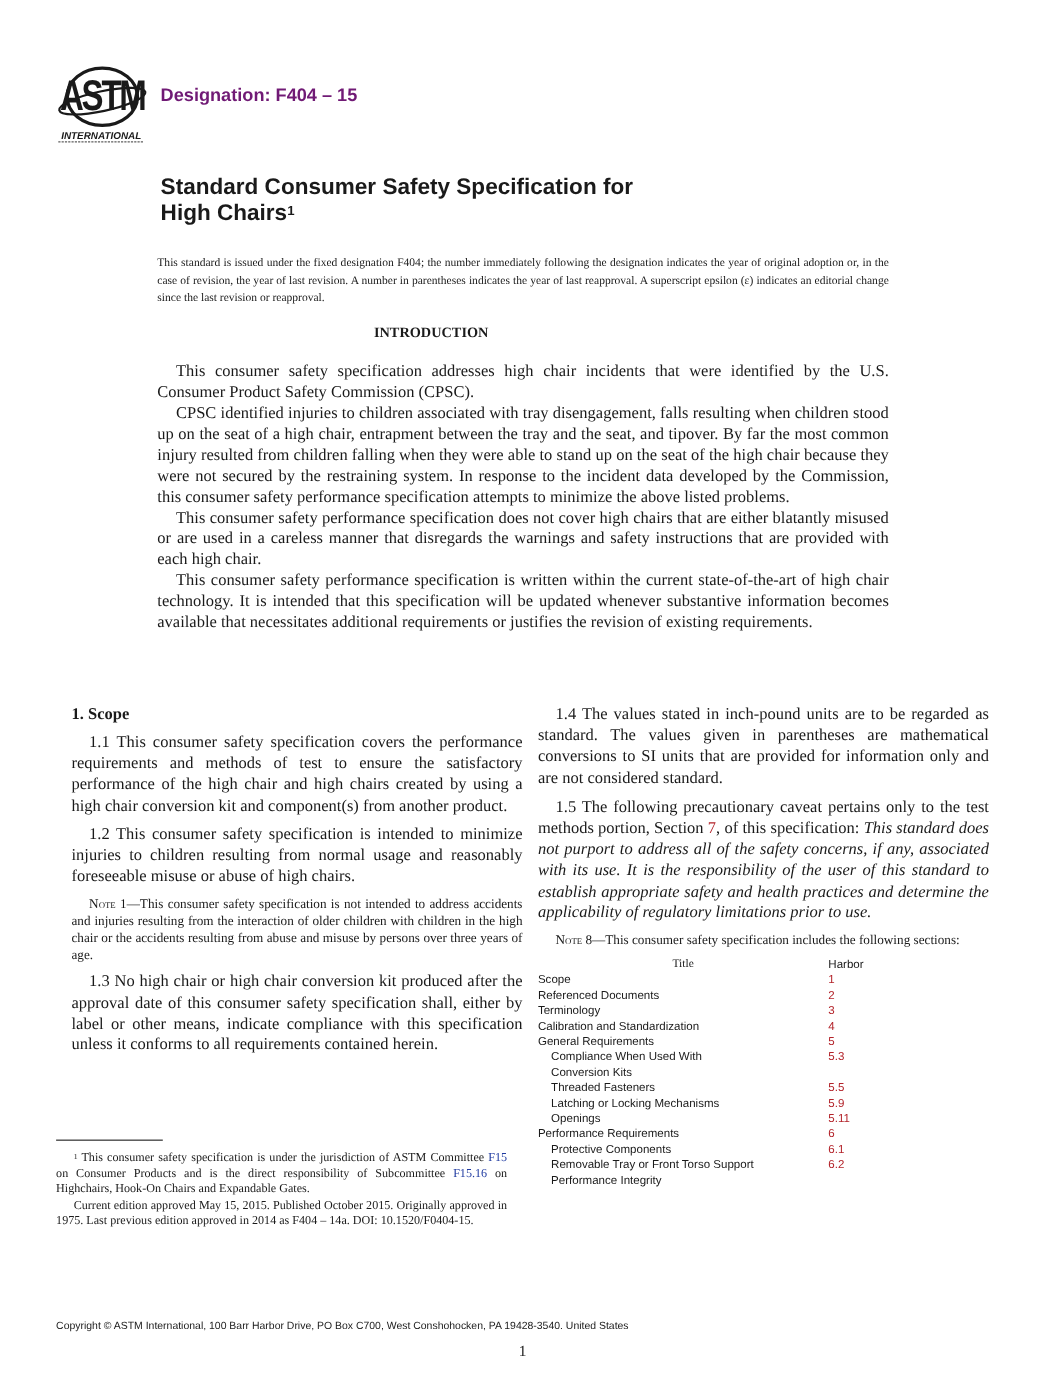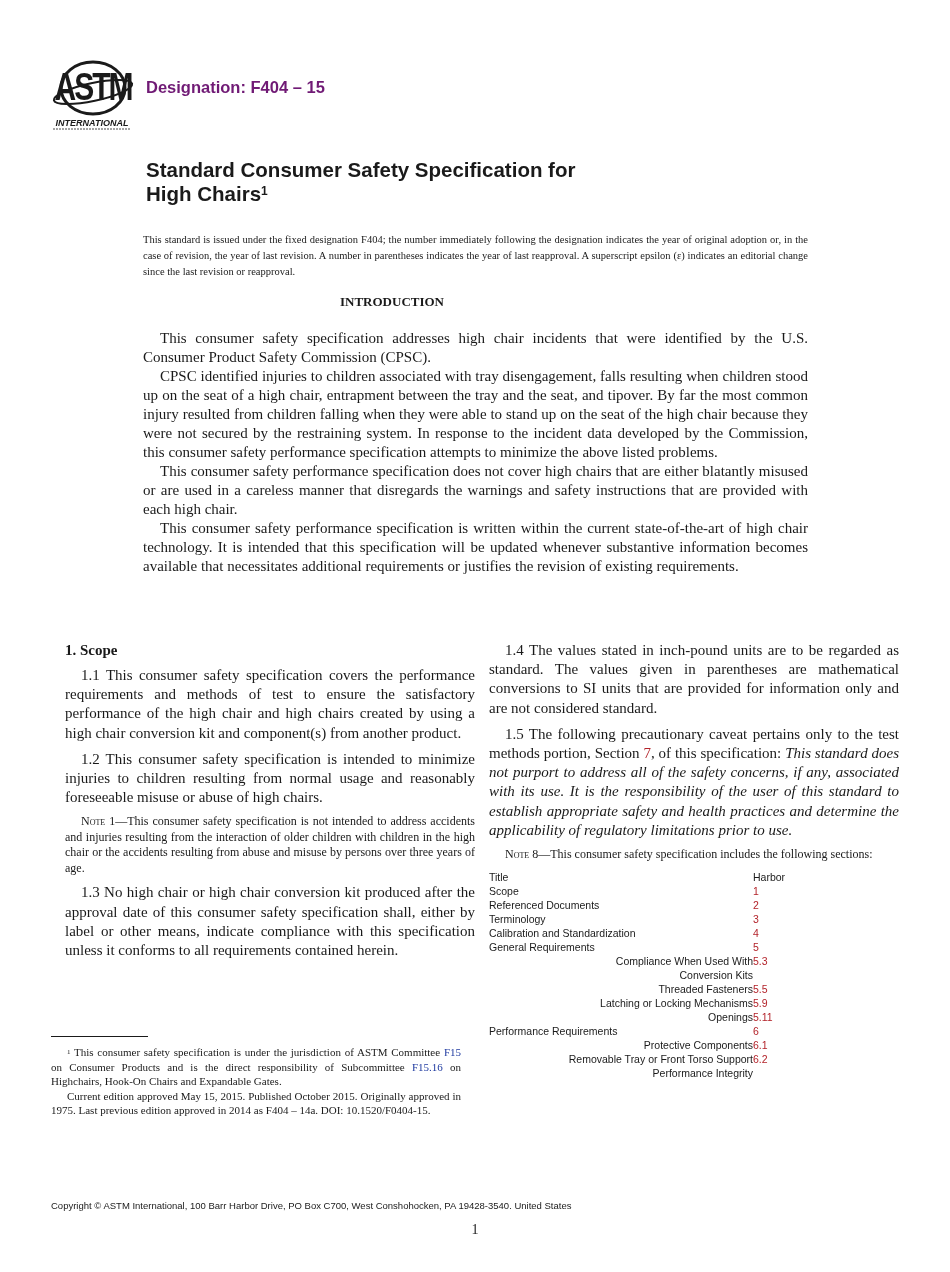--- a/index.html
+++ b/index.html
@@ -34,23 +34,23 @@
     a.link-blue { color: #1f3aa0; text-decoration: none; }
 
     .footnote-rule { position: absolute; left: 51px; top: 1036px; width: 97px; height: 1px; background: #1a1a1a; }
     .footnotes { position: absolute; left: 51px; top: 1045px; width: 410px; font-size: 11px; line-height: 14.5px; text-align: justify; }
     .footnotes p { text-indent: 16px; }
     .footnotes sup { font-size: 7px; vertical-align: top; }
 
     .toc { font-family: "Liberation Sans", sans-serif; font-size: 10.5px; line-height: 14px; width: 410px; }
     .toc-row { display: flex; }
     .toc-title { width: 264px; }
-    .toc-title.sub { padding-left: 12px; text-align: right; }
+    .toc-title.sub { padding-left: 12px; }
     .toc-section { color: #b3232a; }
-    .toc-header .toc-title { padding-left: 0; width: 264px; }
+    .toc-header .toc-title { text-align: center; padding-left: 0; width: 264px; font-family: Liberation Serif, serif; }
     .toc-header .toc-section { color: #1a1a1a; }
 
     .copyright { position: absolute; left: 51px; top: 1200px; font-family: "Liberation Sans", sans-serif; font-size: 9.5px; color: #1a1a1a; }
     .page-number { position: absolute; left: 0; width: 950px; top: 1222px; text-align: center; font-size: 14px; }
   </style>
 </head>
 <body>
 
 <div class="logo">
   <svg viewBox="0 0 86 76">

